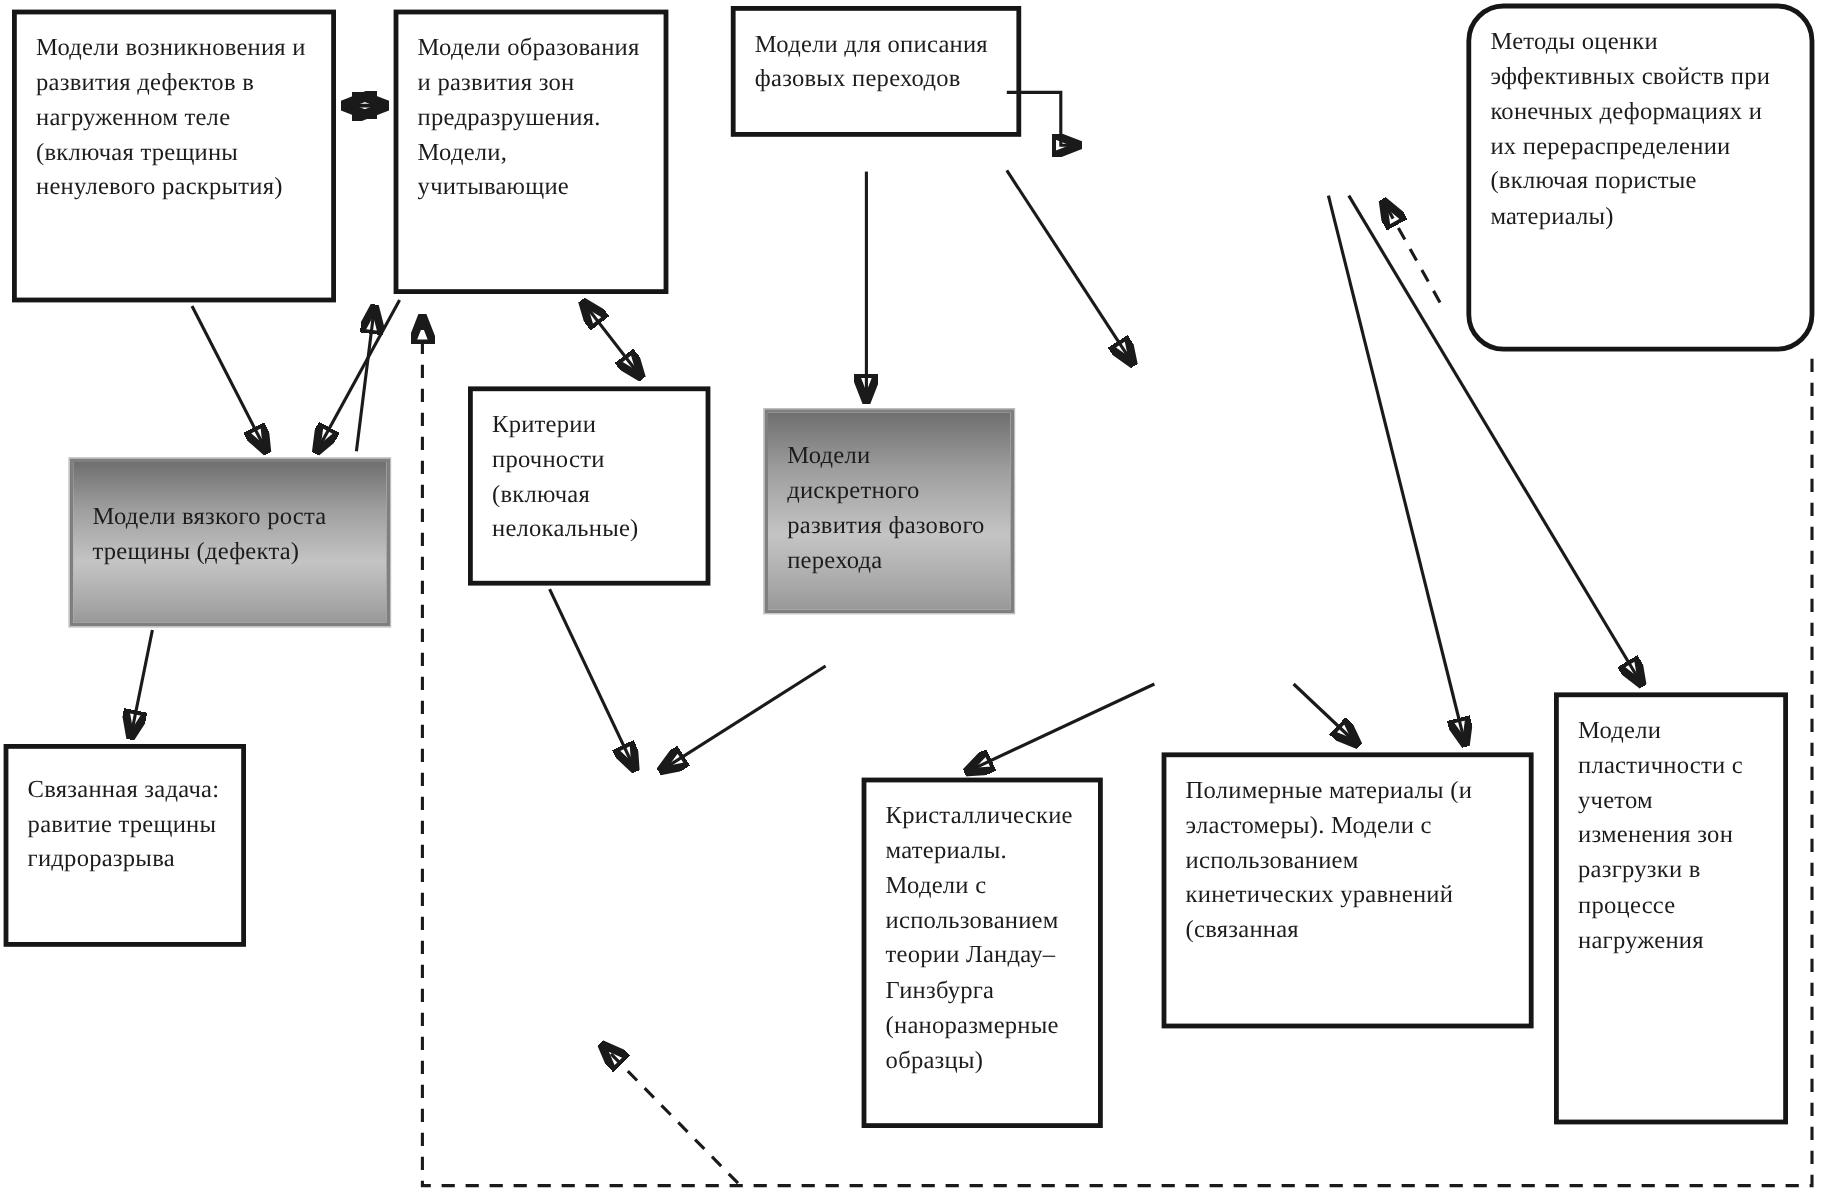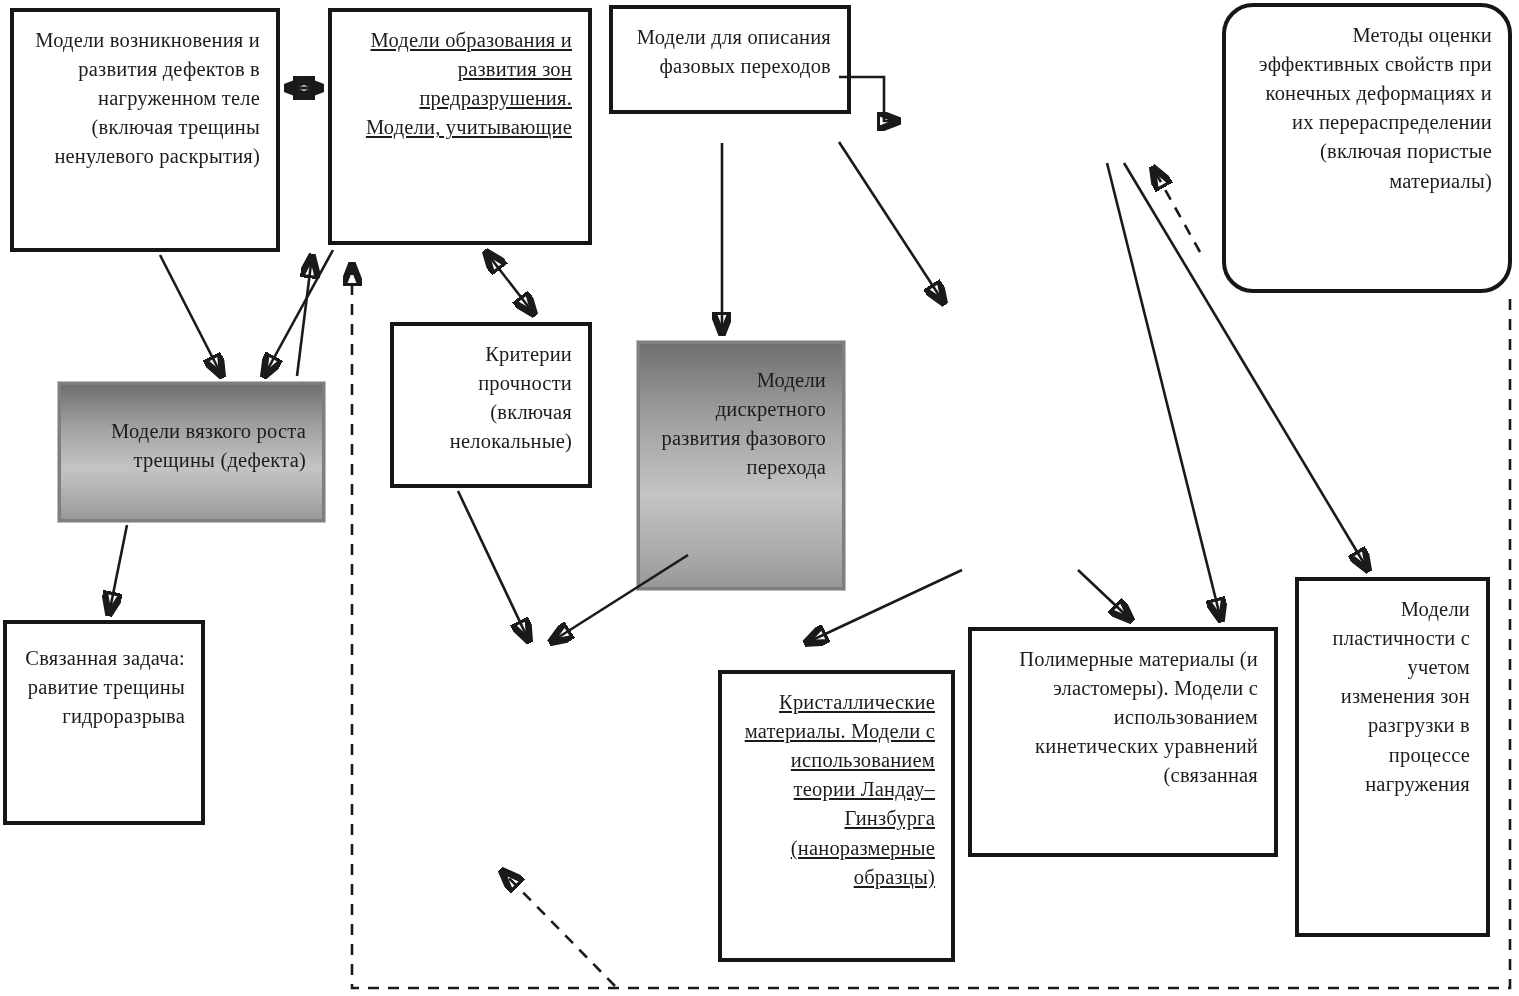--- a/index.html
+++ b/index.html
@@ -13,21 +13,20 @@
   }
   .box{
     position:absolute;
     box-sizing:border-box;
     background:#fff;
     border:4px solid #161616;
     padding:14px 16px;
     font-size:20.5px;
     line-height:1.42;
     letter-spacing:.2px;
-    text-align:right;
   }
   .box.gray{
     border:3px solid #7f7f7f;
     outline:1px solid #bdbdbd;
     background:linear-gradient(to bottom,#6f6f6f 0%,#9f9f9f 30%,#c4c4c4 62%,#a8a8a8 88%,#989898 100%);
   }
   svg#wires{
     position:absolute;left:0;top:0;
     pointer-events:none;
   }
@@ -39,38 +38,38 @@
   svg#wires .dashed{stroke-dasharray:11 9;}
   svg#wires .thick{stroke-width:3.2;}
 </style>
 </head>
 <body>
 
 <div id="canvas">
 
   <div class="box" style="left:10px;top:8px;width:270px;height:244px;">Модели возникновения и развития дефектов в нагруженном теле (включая трещины ненулевого раскрытия)</div>
 
-  <div class="box" style="left:328px;top:8px;width:264px;height:237px;text-decoration:underline;">Модели образования и развития зон предразрушения. Модели, учитывающие</div>
+  <div class="box" style="left:328px;top:8px;width:229px;height:237px;">Модели образования и развития зон предразрушения. Модели, учитывающие</div>
 
   <div class="box" style="left:609px;top:5px;width:242px;height:109px;">Модели для описания фазовых переходов</div>
 
 
   <div class="box" style="left:1222px;top:3px;width:290px;height:290px;border-radius:31px;">Методы оценки эффективных свойств при конечных деформациях и их перераспределении (включая пористые материалы)</div>
 
   <div class="box gray" style="left:58px;top:382px;width:267px;height:140px;padding-top:32px;">Модели вязкого роста трещины (дефекта)</div>
 
   <div class="box" style="left:390px;top:322px;width:202px;height:166px;">Критерии прочности (включая нелокальные)</div>
 
-  <div class="box gray" style="left:637px;top:341px;width:208px;height:249px;padding-top:22px;">Модели дискретного развития фазового перехода</div>
+  <div class="box gray" style="left:637px;top:341px;width:208px;height:170px;padding-top:22px;">Модели дискретного развития фазового перехода</div>
 
 
-  <div class="box" style="left:3px;top:620px;width:202px;height:205px;padding-top:20px;">Связанная задача: равитие трещины гидроразрыва</div>
+  <div class="box" style="left:3px;top:620px;width:202px;height:169px;padding-top:20px;">Связанная задача: равитие трещины гидроразрыва</div>
 
 
-  <div class="box" style="left:718px;top:670px;width:237px;height:292px;text-decoration:underline;">Кристаллические материалы. Модели с использованием теории Ландау–Гинзбурга (наноразмерные образцы)</div>
+  <div class="box" style="left:718px;top:648px;width:201px;height:292px;">Кристаллические материалы. Модели с использованием теории Ландау–Гинзбурга (наноразмерные образцы)</div>
 
   <div class="box" style="left:968px;top:627px;width:310px;height:230px;">Полимерные материалы (и эластомеры). Модели с использованием кинетических уравнений (связанная</div>
 
   <div class="box" style="left:1295px;top:577px;width:195px;height:360px;">Модели пластичности с учетом изменения зон разгрузки в процессе нагружения</div>
 
   <svg id="wires" width="1519" height="996" viewBox="0 0 1519 996">
     <defs>
       <marker id="ah" markerWidth="9.5" markerHeight="7.5" refX="8.6" refY="3.6" orient="auto-start-reverse" markerUnits="strokeWidth">
         <path d="M0,0 L9.2,3.6 L0,7.2 z" fill="#1a1a1a"></path>
       </marker>

